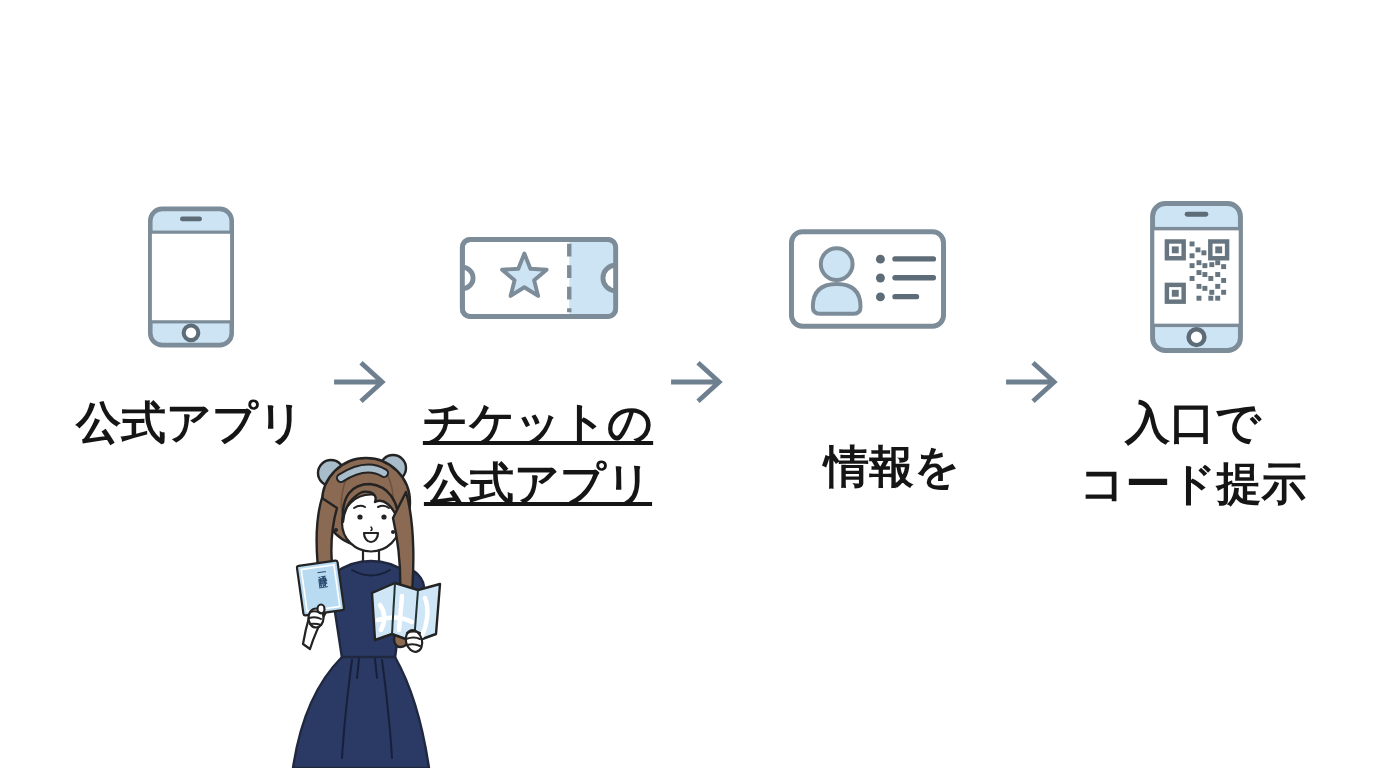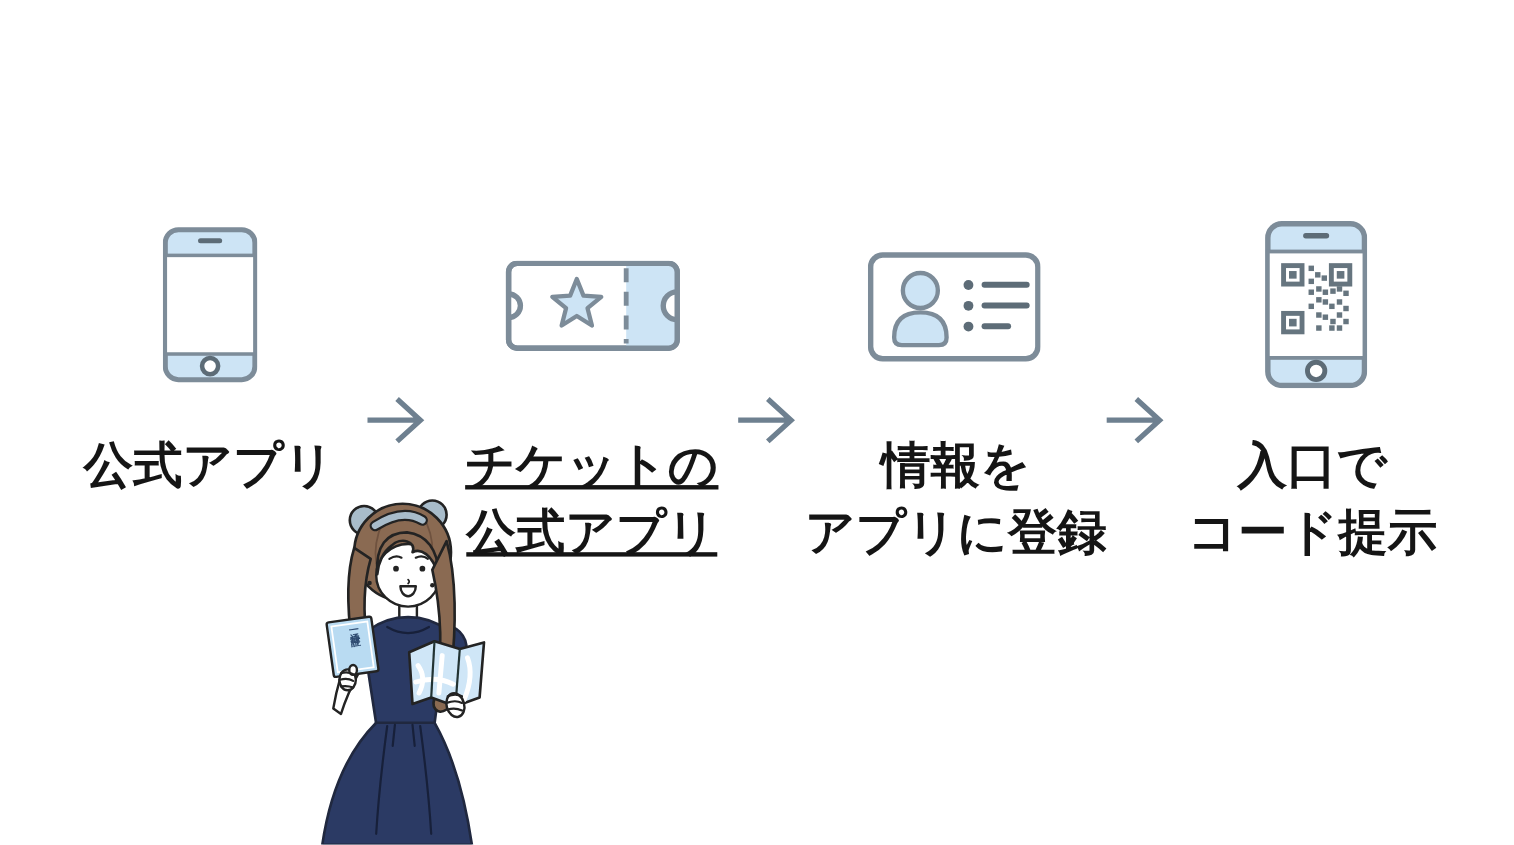--- a/index.html
+++ b/index.html
@@ -100,23 +100,22 @@
     <rect x="2.5" y="2.5" width="153" height="95" rx="11" class="card-body"></rect>
     <circle cx="48" cy="35" r="16" class="card-person"></circle>
     <path d="M24,78 Q24,55 48,55 Q72,55 72,78 Q72,85 65,85 L31,85 Q24,85 24,78 Z" class="card-person"></path>
     <circle cx="92" cy="30" r="4.5" class="card-detail"></circle>
     <circle cx="92" cy="49" r="4.5" class="card-detail"></circle>
     <circle cx="92" cy="68" r="4.5" class="card-detail"></circle>
     <rect x="104" y="27" width="44" height="5.5" rx="2.7" class="card-detail"></rect>
     <rect x="104" y="46" width="44" height="5.5" rx="2.7" class="card-detail"></rect>
     <rect x="104" y="65" width="27" height="5.5" rx="2.7" class="card-detail"></rect>
   </svg>
-  <div class="step-label" style="left:679px;">
+  <div class="step-label" style="left:702px;margin-top:44px;">
     <div>情報を</div>
-    <div>アプリに登録</div>
   </div>
 
   <svg class="arrow" style="left:1003px;" viewBox="0 0 60 52">
     <path d="M2,26 H50 M30,6 L52,26 L30,46"></path>
   </svg>
 
   <svg class="step-icon" style="left:1150px;top:201px;" width="93" height="152" viewBox="0 0 94 154">
     <rect x="2.5" y="2.5" width="89" height="149" rx="13" class="phone-body"></rect>
     <rect x="2.5" y="28" width="89" height="98" class="phone-screen"></rect>
     <rect x="35" y="11" width="24" height="5" rx="2.5" class="phone-speaker"></rect>

